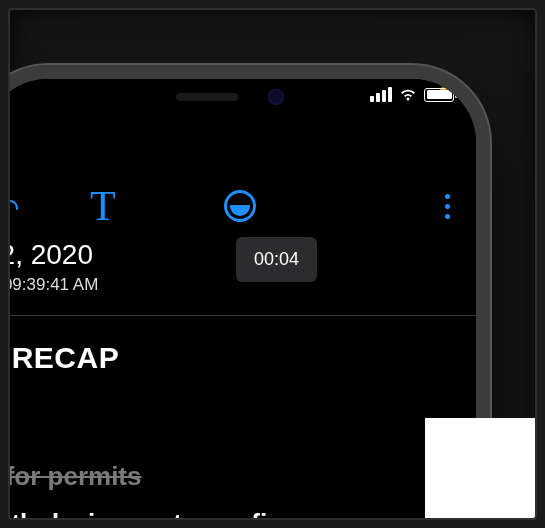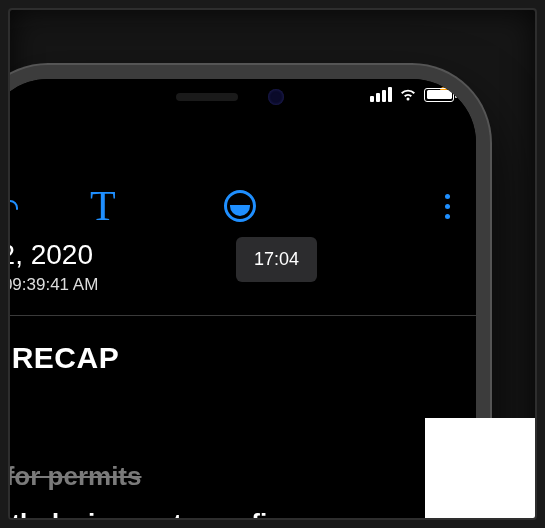--- a/index.html
+++ b/index.html
@@ -305,21 +305,21 @@
             <span></span>
             <span></span>
         </div>
       </div>
 
       <div class="meta">
         <div class="date">22, 2020</div>
         <div class="time">at 09:39:41 AM</div>
       </div>
 
-      <div class="rec-time">17:04</div>
+      <div class="rec-time">00:04</div>
 
       <div class="divider"></div>
 
       <div class="content">
         <div class="title">T RECAP</div>
         <div class="item1">y for permits</div>
         <div class="item2">with designers to confirm</div>
       </div>
 
     </div>

